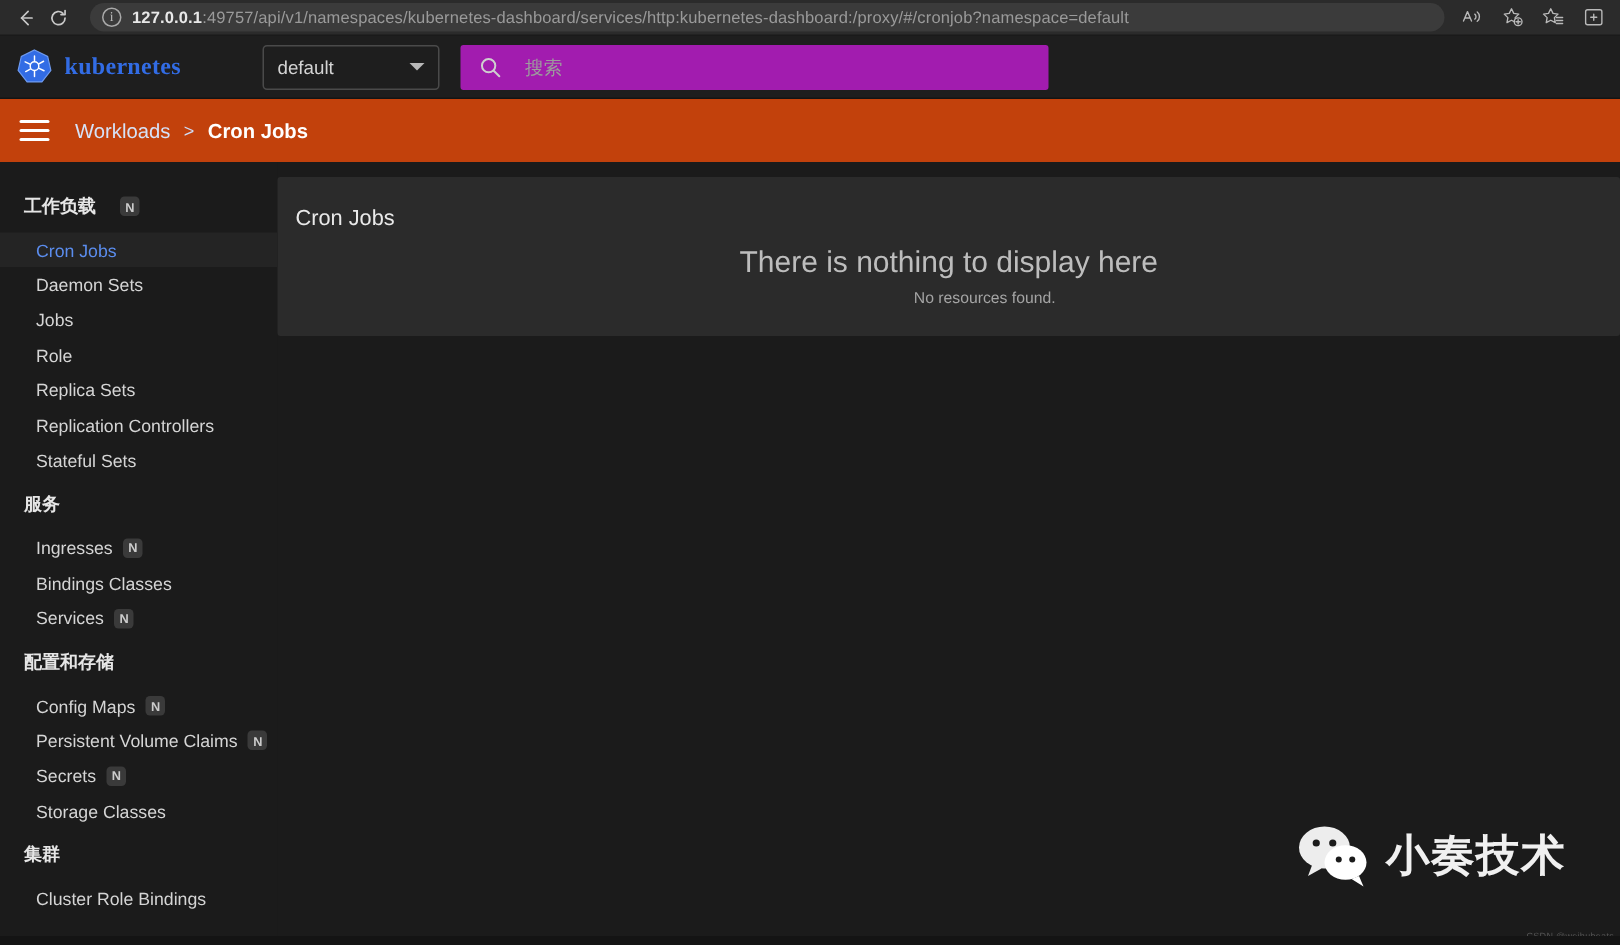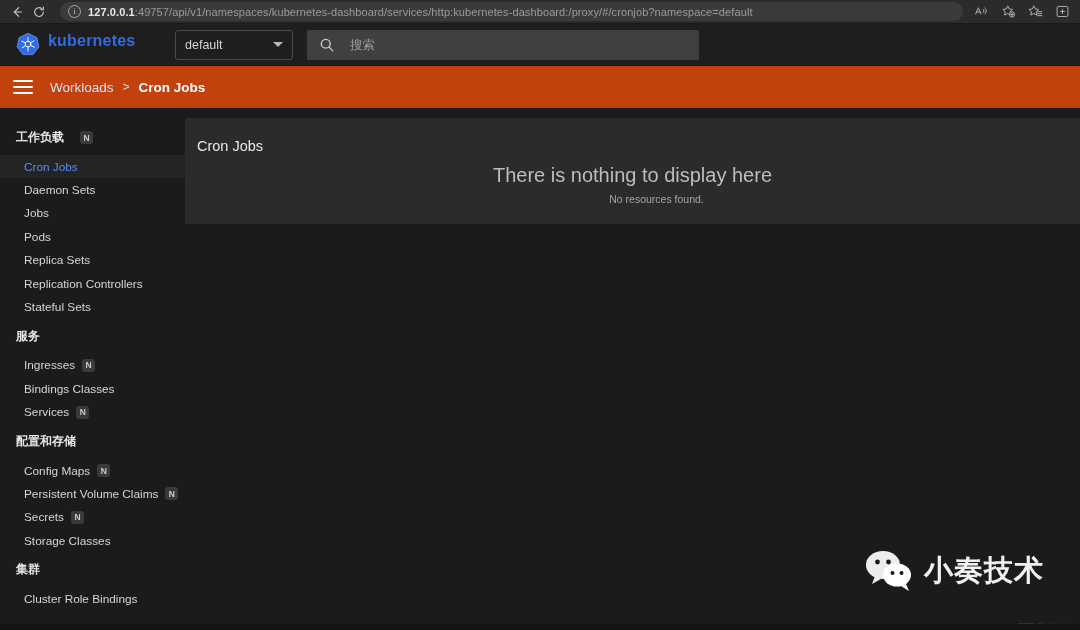--- a/index.html
+++ b/index.html
@@ -51,41 +51,41 @@
   .chrome-icons .nav-btn { width: 24px; }
 
   
   .app-header {
     height: 42px; width: 1080px;
     background: #1e1e1e;
     display: flex; align-items: center;
     border-bottom: 1px solid #141414;
   }
   .brand {
-    display: flex; align-items: flex-start;
-    width: 175px; padding-left: 15px; flex: none;
+    display: flex; align-items: center;
+    width: 175px; padding-left: 10px; flex: none; font-family: Liberation Serif, serif;
   }
   .k8s-logo { width: 26px; height: 26px; flex: none; }
   .brand-name {
     color: #326ce5; font-size: 16px; font-weight: 700;
     margin-left: 7px; letter-spacing: .2px;
   }
   .ns-select {
     width: 118px; height: 30px;
     border: 1px solid #4a4a4a; border-radius: 3px;
     background: #1e1e1e;
     display: flex; align-items: center; justify-content: space-between;
     padding: 12px 9px; flex: none;
   }
   .ns-select-label { color: #d4d4d4; font-size: 12.5px; }
   .chev { width: 0; height: 0; border-left: 5px solid transparent;
           border-right: 5px solid transparent; border-top: 5px solid #b8b8b8; }
   .search-wrap {
     margin-left: 14px; height: 30px; width: 392px;
-    background: #404040; border-radius: 2px;
+    background: #a21caf; border-radius: 2px;
     display: flex; align-items: center; padding: 0 12px;
     flex: none;
   }
   .search-icon { color: #cfcfcf; flex: none; display: flex; }
   .search-input {
     background: transparent; border: none; outline: none;
     color: #d9d9d9; font-size: 12.5px; margin-left: 15px;
     width: 100%; font-family: inherit;
   }
   .search-input::placeholder { color: #9d9d9d; }
@@ -276,21 +276,21 @@
       <div class="nav-item active">
         <span>Cron Jobs</span>
       </div>
       <div class="nav-item">
         <span>Daemon Sets</span>
       </div>
       <div class="nav-item">
         <span>Jobs</span>
       </div>
       <div class="nav-item">
-        <span>Pods</span>
+        <span>Role</span>
       </div>
       <div class="nav-item">
         <span>Replica Sets</span>
       </div>
       <div class="nav-item">
         <span>Replication Controllers</span>
       </div>
       <div class="nav-item">
         <span>Stateful Sets</span>
       </div>

